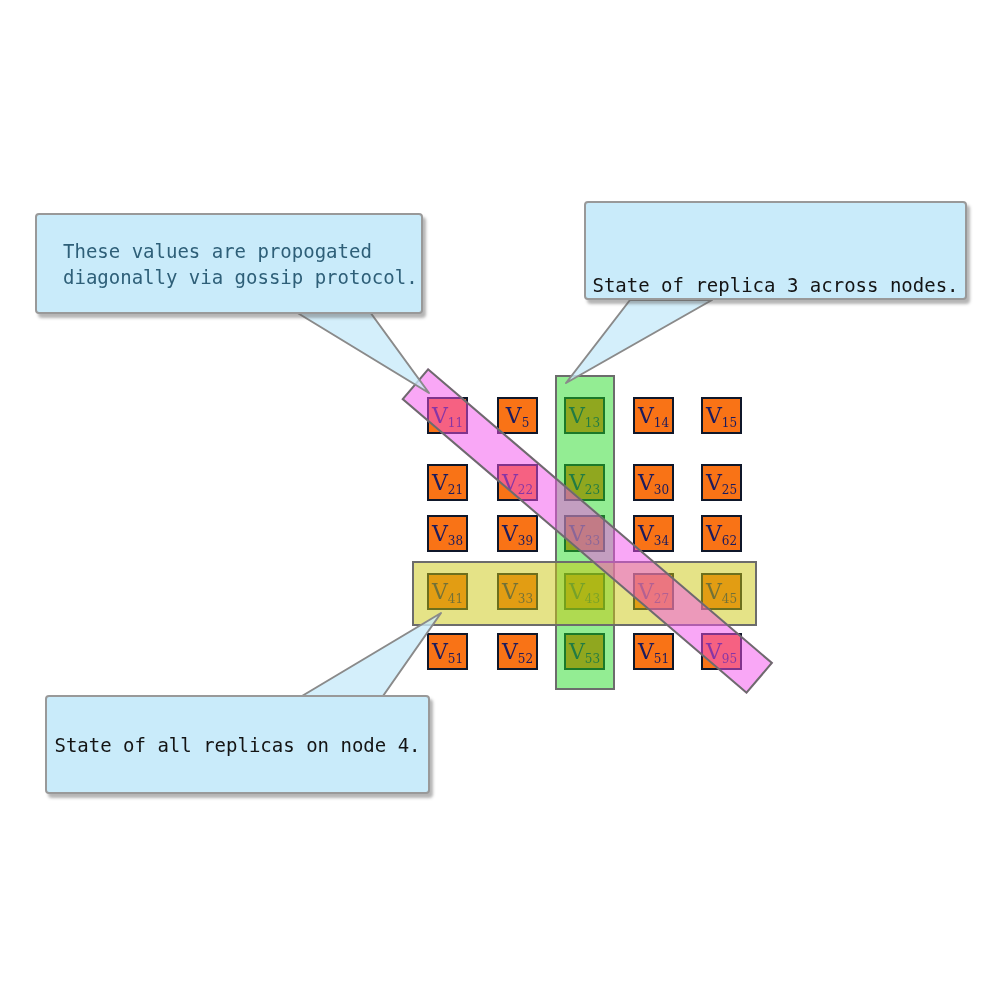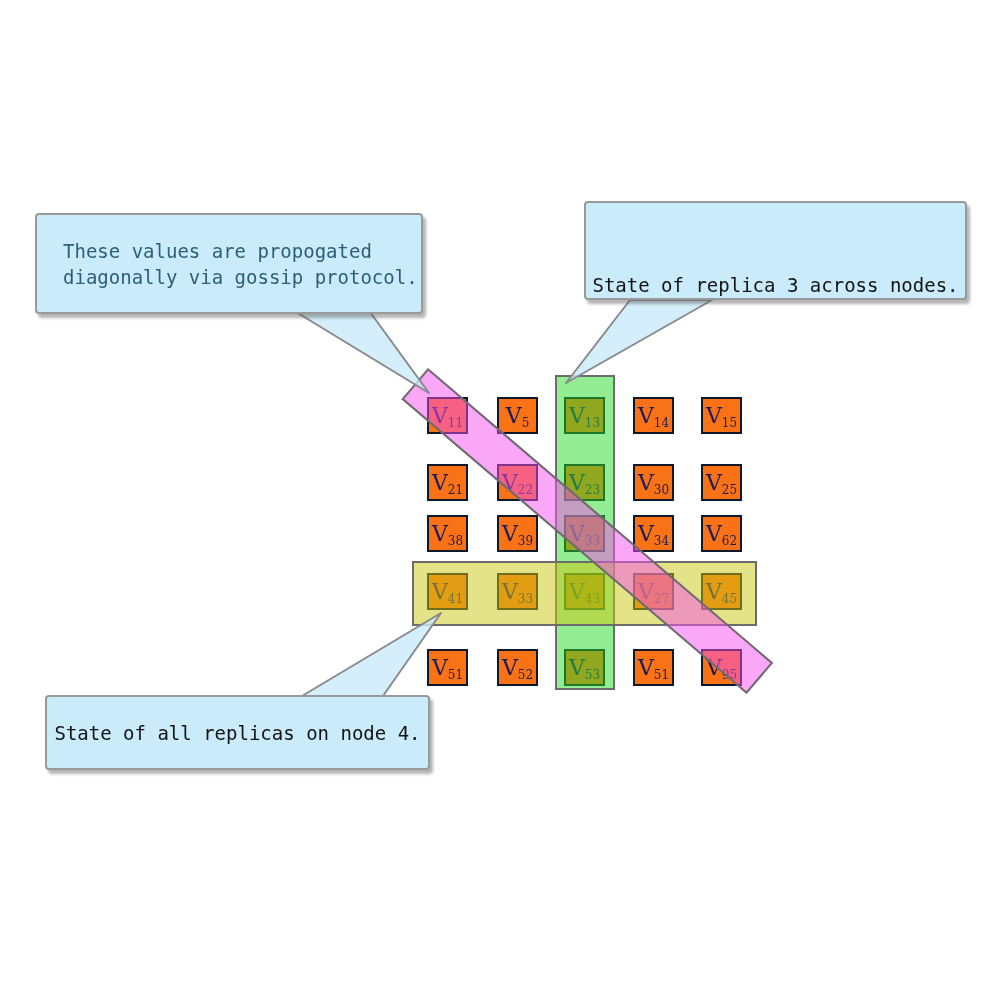--- a/index.html
+++ b/index.html
@@ -15,21 +15,21 @@
     z-index:1;
   }
   .cell .lbl{
     font-family:"DejaVu Serif", serif;color:#1b1b5e;line-height:1;
     white-space:nowrap;
   }
   .cell .vb{font-size:22px;}
   .cell sub{font-size:12px;line-height:0;}
   
   .c1{left:427px}.c2{left:497px}.c3{left:564px}.c4{left:633px}.c5{left:701px}
-  .r1{top:397px}.r2{top:464px}.r3{top:515px}.r4{top:573px}.r5{top:649px}
+  .r1{top:397px}.r2{top:464px}.r3{top:515px}.r4{top:573px}.r5{top:633px}
   
   .band{position:absolute;box-sizing:border-box;border:2px solid #6c6c6c;}
   .band-green{
     left:555px;top:375px;width:60px;height:315px;
     background:rgba(40,220,40,0.5);z-index:2;
   }
   .band-yellow{
     left:412px;top:561px;width:345px;height:65px;
     background:rgba(203,200,16,0.5);z-index:3;
   }
@@ -50,21 +50,21 @@
   }
   .callout-gossip{
     left:35px;top:213px;width:388px;height:101px;
     color:#2e5f78;text-align:left;padding-left:26px;
   }
   .callout-replica{
     left:584px;top:201px;width:383px;height:99px;
     color:#141414;text-align:center;justify-content:flex-end;
   }
   .callout-node4{
-    left:45px;top:695px;width:385px;height:75px;
+    left:45px;top:695px;width:385px;height:99px;
     color:#141414;text-align:center;
   }
 </style>
 </head>
 <body>
 
 <div>
 
   <div class="cell c1 r1">
       <span class="lbl"><span class="vb">V</span><sub>11</sub></span>

